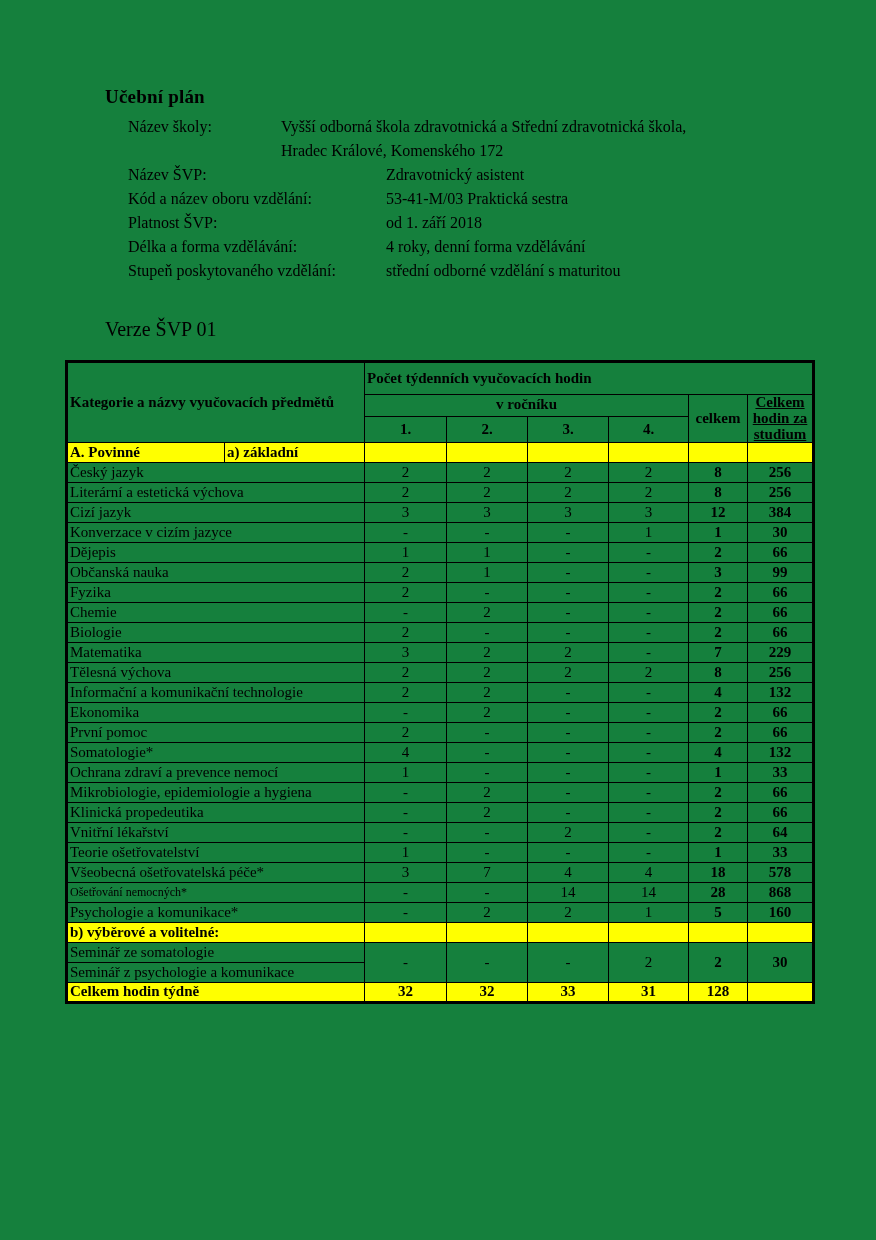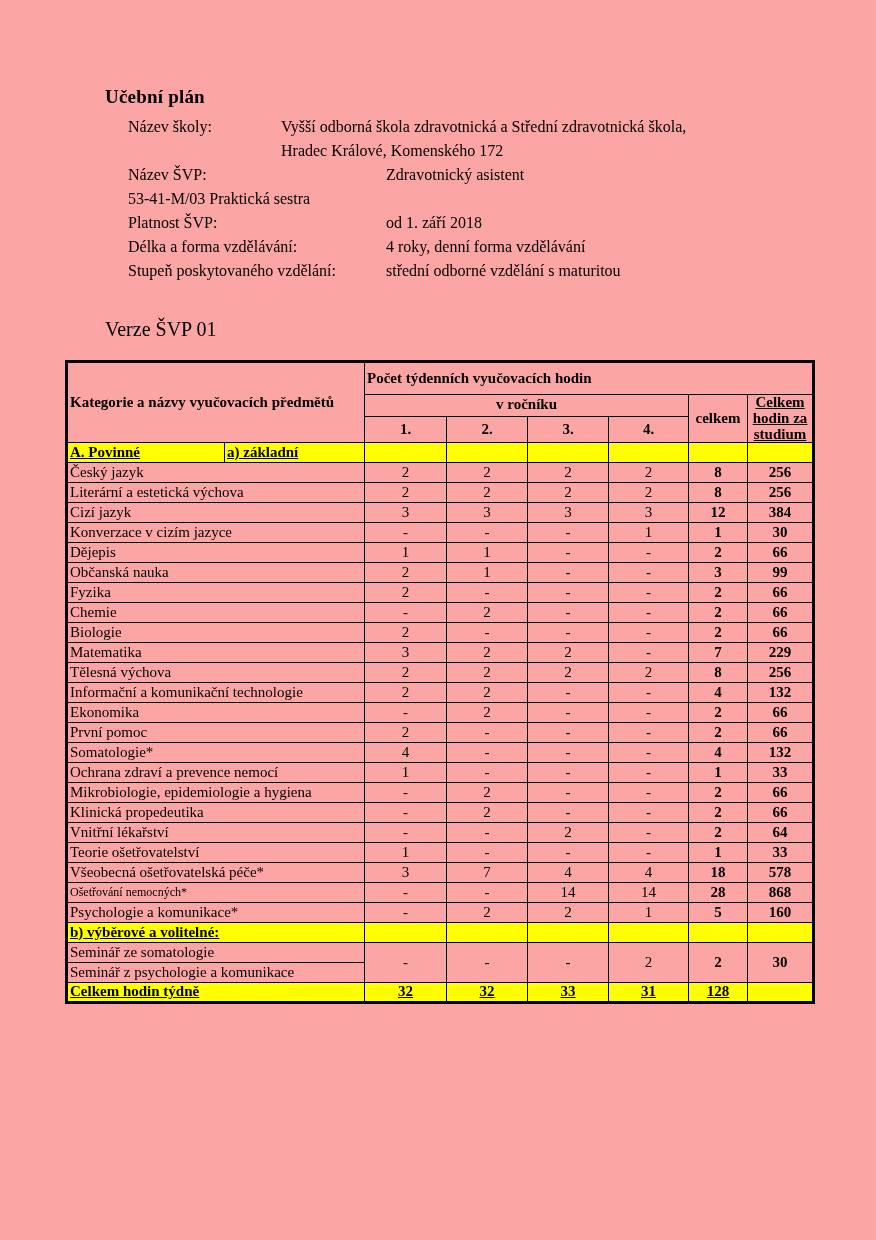--- a/index.html
+++ b/index.html
@@ -1,21 +1,21 @@
 <!DOCTYPE html>
 <html><head>
 <meta charset="utf-8">
 <style>
   * { margin:0; padding:0; box-sizing:border-box; }
   html,body { background:#fff; }
   body {
     width:876px; height:1240px; position:relative;
     font-family:"Liberation Serif", serif; color:#000;
   }
-  .page { position:absolute; inset:0; background:#fca5a5; }
+  .page { position:absolute; inset:0; background:#15803d; }
 
   .doc-title {
     position:absolute; left:105px; top:86px;
     font-size:19px; font-weight:bold; letter-spacing:0.2px;
   }
   .meta { position:absolute; left:105px; top:115px; font-size:16px; line-height:24px;margin-left:23px; }
   .meta-row { display:flex; white-space:nowrap; }
   .meta-label.narrow { width:153px; flex:0 0 153px; }
   .meta-label.wide   { width:258px; flex:0 0 258px; }
   .verze { position:absolute; left:105px; top:318px; font-size:20px; }
@@ -27,21 +27,21 @@
   }
   table.curr td {
     border:1.5px solid #000;
     font-size:15px; height:20px; line-height:1.05;
     vertical-align:middle; overflow:hidden;
     padding:0 2px;
   }
   td.l { text-align:left; padding-left:5px; }
   td.c { text-align:center; }
   .b   { font-weight:bold; }
-  tr.y td { background:#ffff00;text-decoration:underline; }
+  tr.y td { background:#ffff00; }
 
   tr.hr1 td { height:33px; }
   tr.hr2 td { height:21px; }
   tr.hr3 td { height:26px; }
 
   td.subj-head {
     font-weight:bold; font-size:14px; text-align:left;
     padding-left:7px; white-space:nowrap;
   }
   td.weekly-head {
@@ -68,20 +68,21 @@
       </div>
       <div class="meta-row">
         <span class="meta-label narrow"></span>
         <span class="meta-value">Hradec Králové, Komenského 172</span>
       </div>
       <div class="meta-row">
         <span class="meta-label wide">Název ŠVP:</span>
         <span class="meta-value">Zdravotnický asistent</span>
       </div>
       <div class="meta-row">
+        <span class="meta-label wide">Kód a název oboru vzdělání:</span>
         <span class="meta-value">53-41-M/03  Praktická sestra</span>
       </div>
       <div class="meta-row">
         <span class="meta-label wide">Platnost ŠVP:</span>
         <span class="meta-value">od 1. září 2018</span>
       </div>
       <div class="meta-row">
         <span class="meta-label wide">Délka a forma vzdělávání:</span>
         <span class="meta-value">4 roky, denní forma vzdělávání</span>
       </div>

